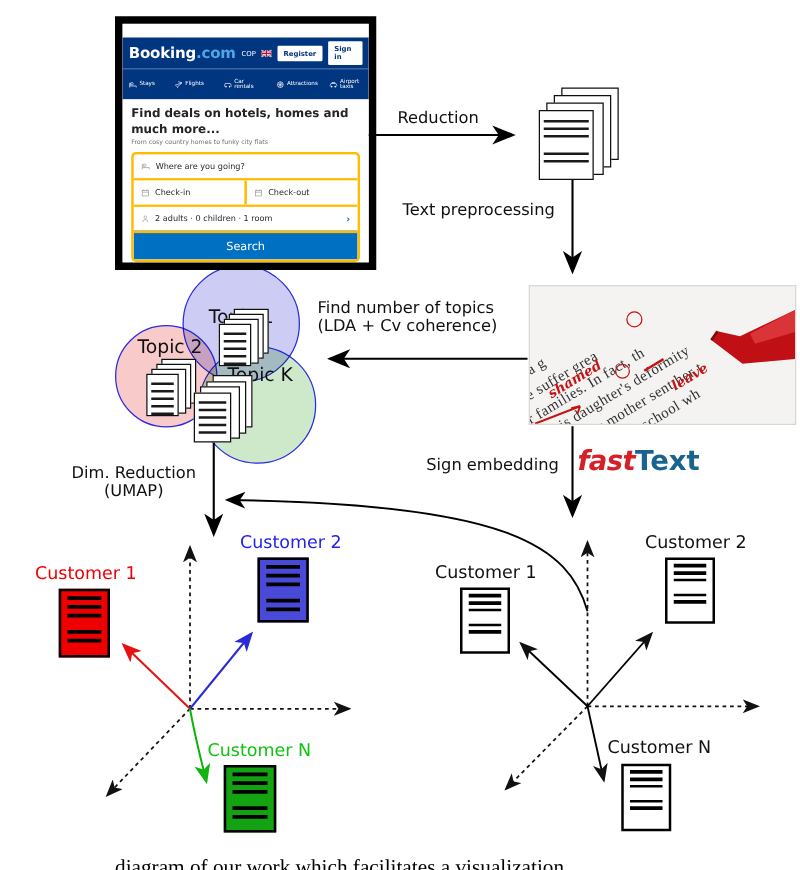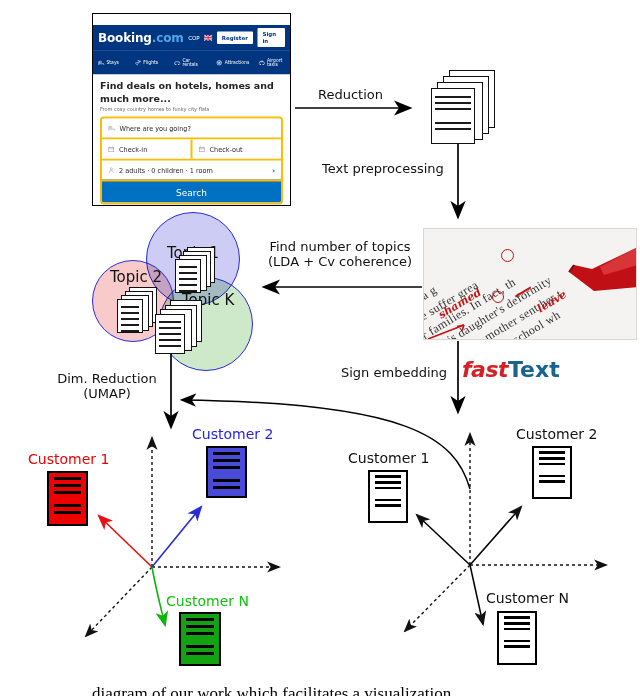--- a/index.html
+++ b/index.html
@@ -29,21 +29,21 @@
   .ti-rot span{display:block;white-space:nowrap;}
   .ti-note{position:absolute;color:#c41414;font-family:"DejaVu Serif",serif;font-style:italic;
            font-size:11px;transform:rotate(-31deg);font-weight:bold;}
   .ti-circ{position:absolute;border:1.6px solid #c41414;border-radius:50%;}
   .ti-strike{position:absolute;height:1.6px;background:#c41414;transform:rotate(-31deg);}
   
   #fasttext{position:absolute;left:462px;top:357px;font-size:22px;font-weight:bold;white-space:nowrap;}
   #fasttext .ff{color:#d62027;font-style:italic;letter-spacing:-.5px;}
   #fasttext .ft{color:#19648e;}
   
-  #bk{position:absolute;left:92px;top:13px;width:197px;height:191px;border:1px solid #000000;
+  #bk{position:absolute;left:92px;top:13px;width:197px;height:191px;border:6px solid #000000;
       background:#fff;overflow:hidden;}
   #bki{width:394px;height:382px;transform:scale(.5);transform-origin:0 0;}
   .bk-status{height:22px;background:#fff;}
   .bk-top{height:50px;background:#003580;display:flex;align-items:center;padding:0 10px;gap:9px;}
   .bk-logo{font-size:24px;font-weight:bold;color:#fff;letter-spacing:-.3px;}
   .bk-logo .tld{color:#4fa6e6;}
   .bk-cur{font-size:11px;color:#fff;margin-left:auto;}
   .bk-btn{background:#fff;color:#003580;font-size:11px;font-weight:bold;padding:6px 10px;
           border-radius:2px;}
   .bk-nav{height:48px;background:#003580;display:flex;align-items:center;justify-content:space-between;
@@ -207,21 +207,21 @@
             <span class="chev">›</span>
           </div>
           <div class="bk-search bdiv">Search</div>
         </div>
       </div>
     </div>
   </div>
 
   <div class="lbl" style="left:318px;top:87px;">Reduction</div>
   <div class="lbl" style="left:322px;top:161px;">Text preprocessing</div>
-  <div class="lbl" style="left:254px;top:239px;width:172px;text-align:center;">
+  <div class="lbl" style="left:254px;top:239px;width:172px;">
     <div>Find number of topics</div>
     <div>(LDA + Cv coherence)</div>
   </div>
   <div class="lbl" style="left:341px;top:365px;">Sign embedding</div>
   <div id="fasttext">
     <span class="ff">fast</span><span class="ft">Text</span>
   </div>
   <div class="lbl" style="left:48px;top:371px;width:118px;text-align:center;">
     <div>Dim. Reduction</div>
     <div>(UMAP)</div>

